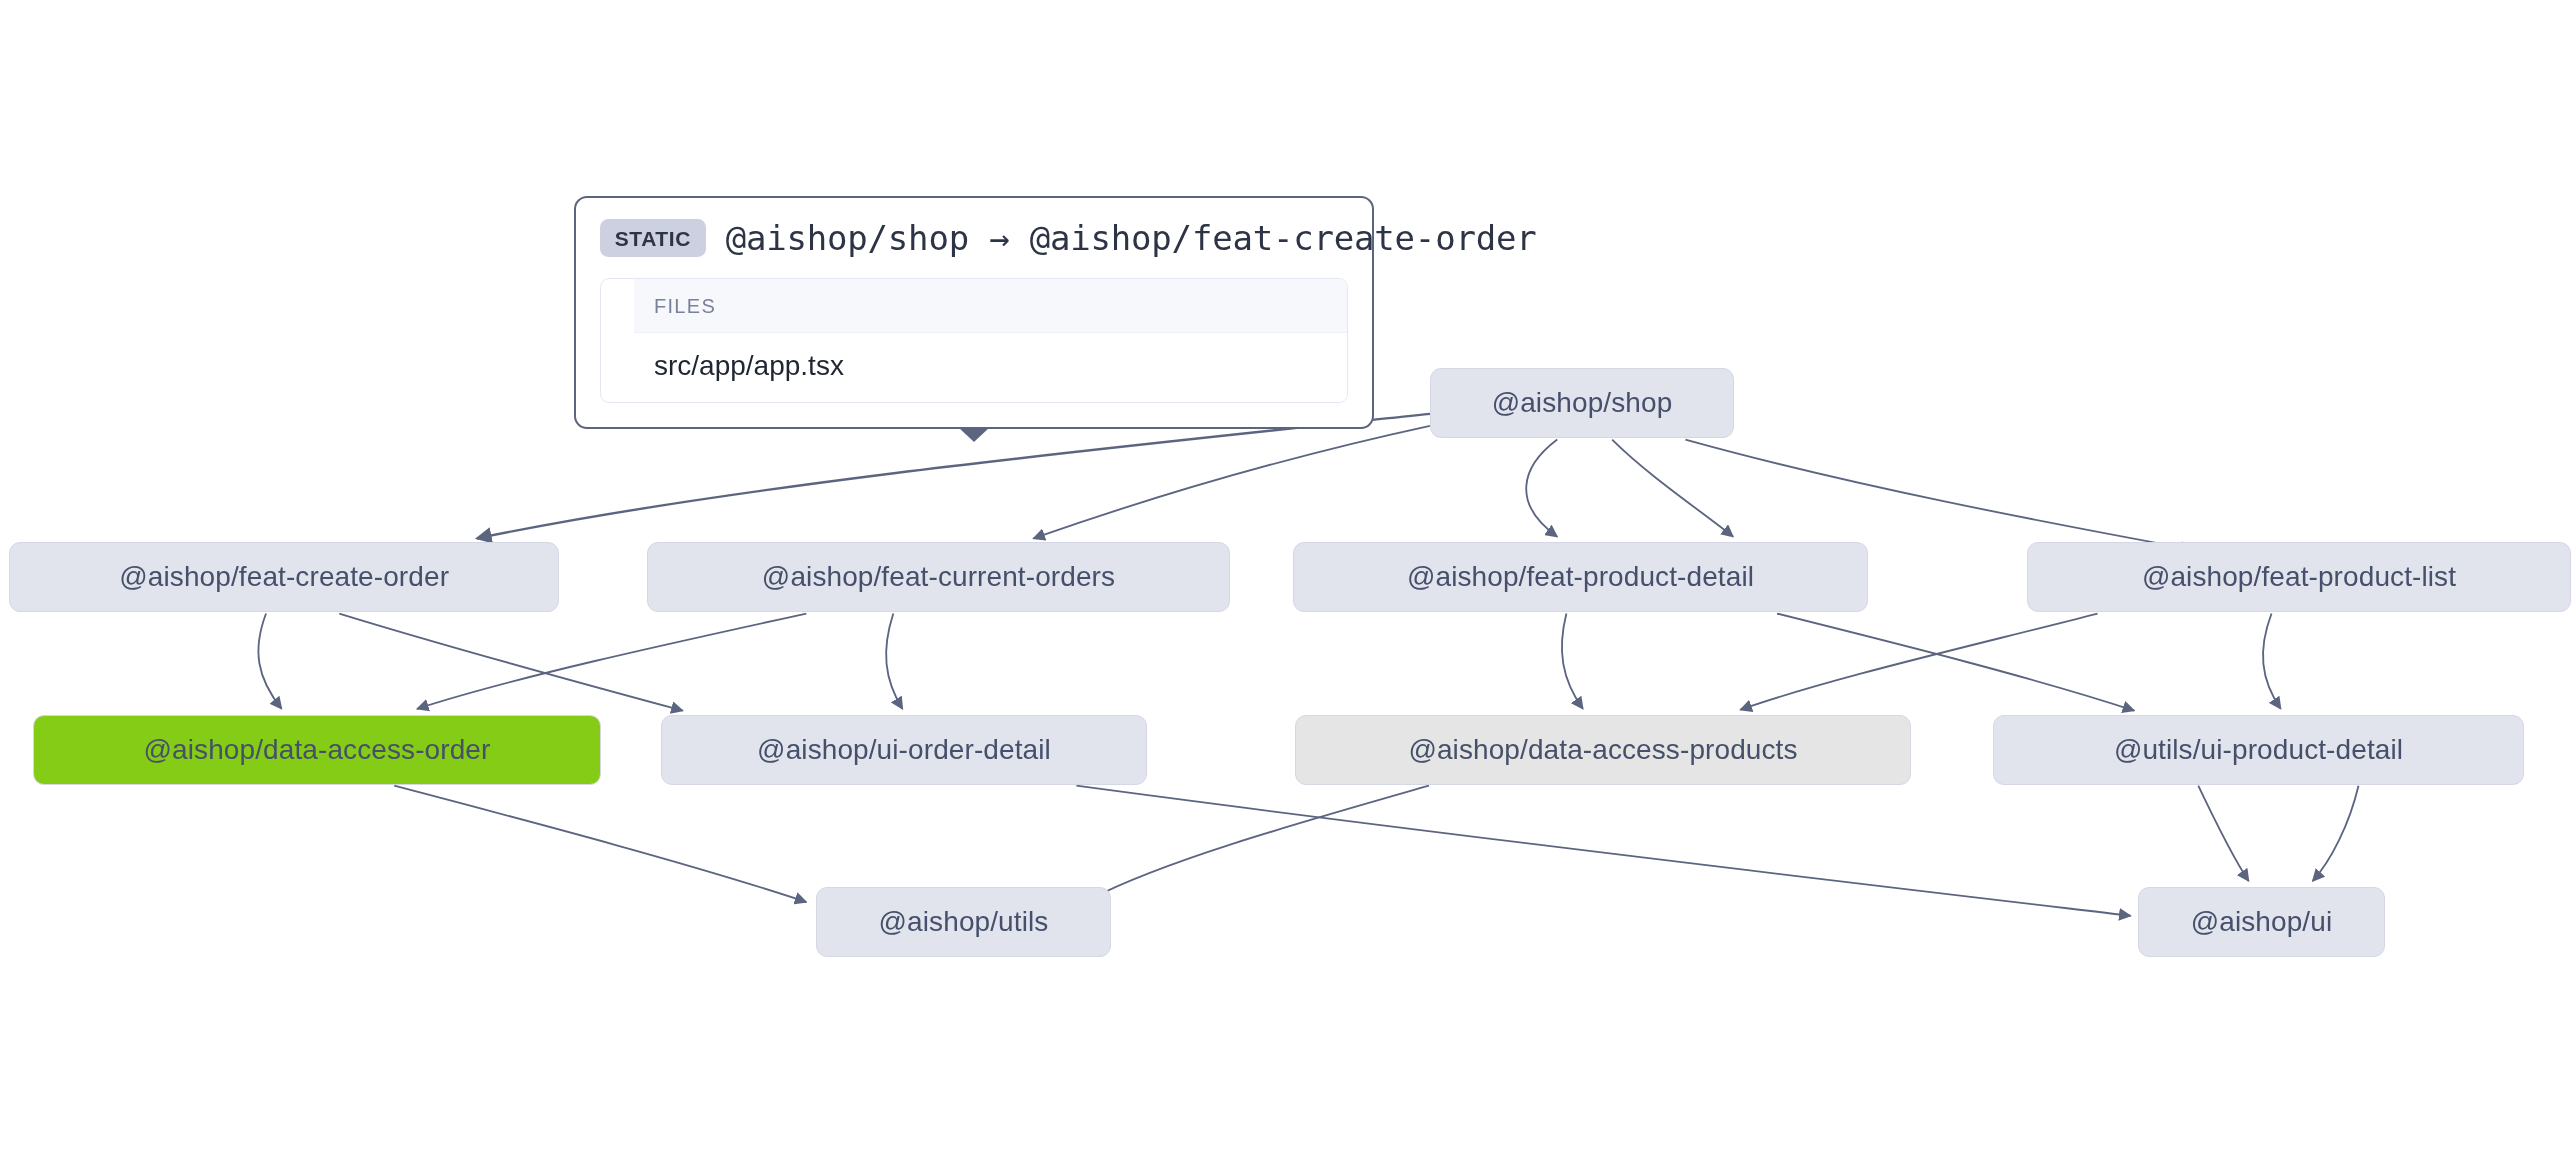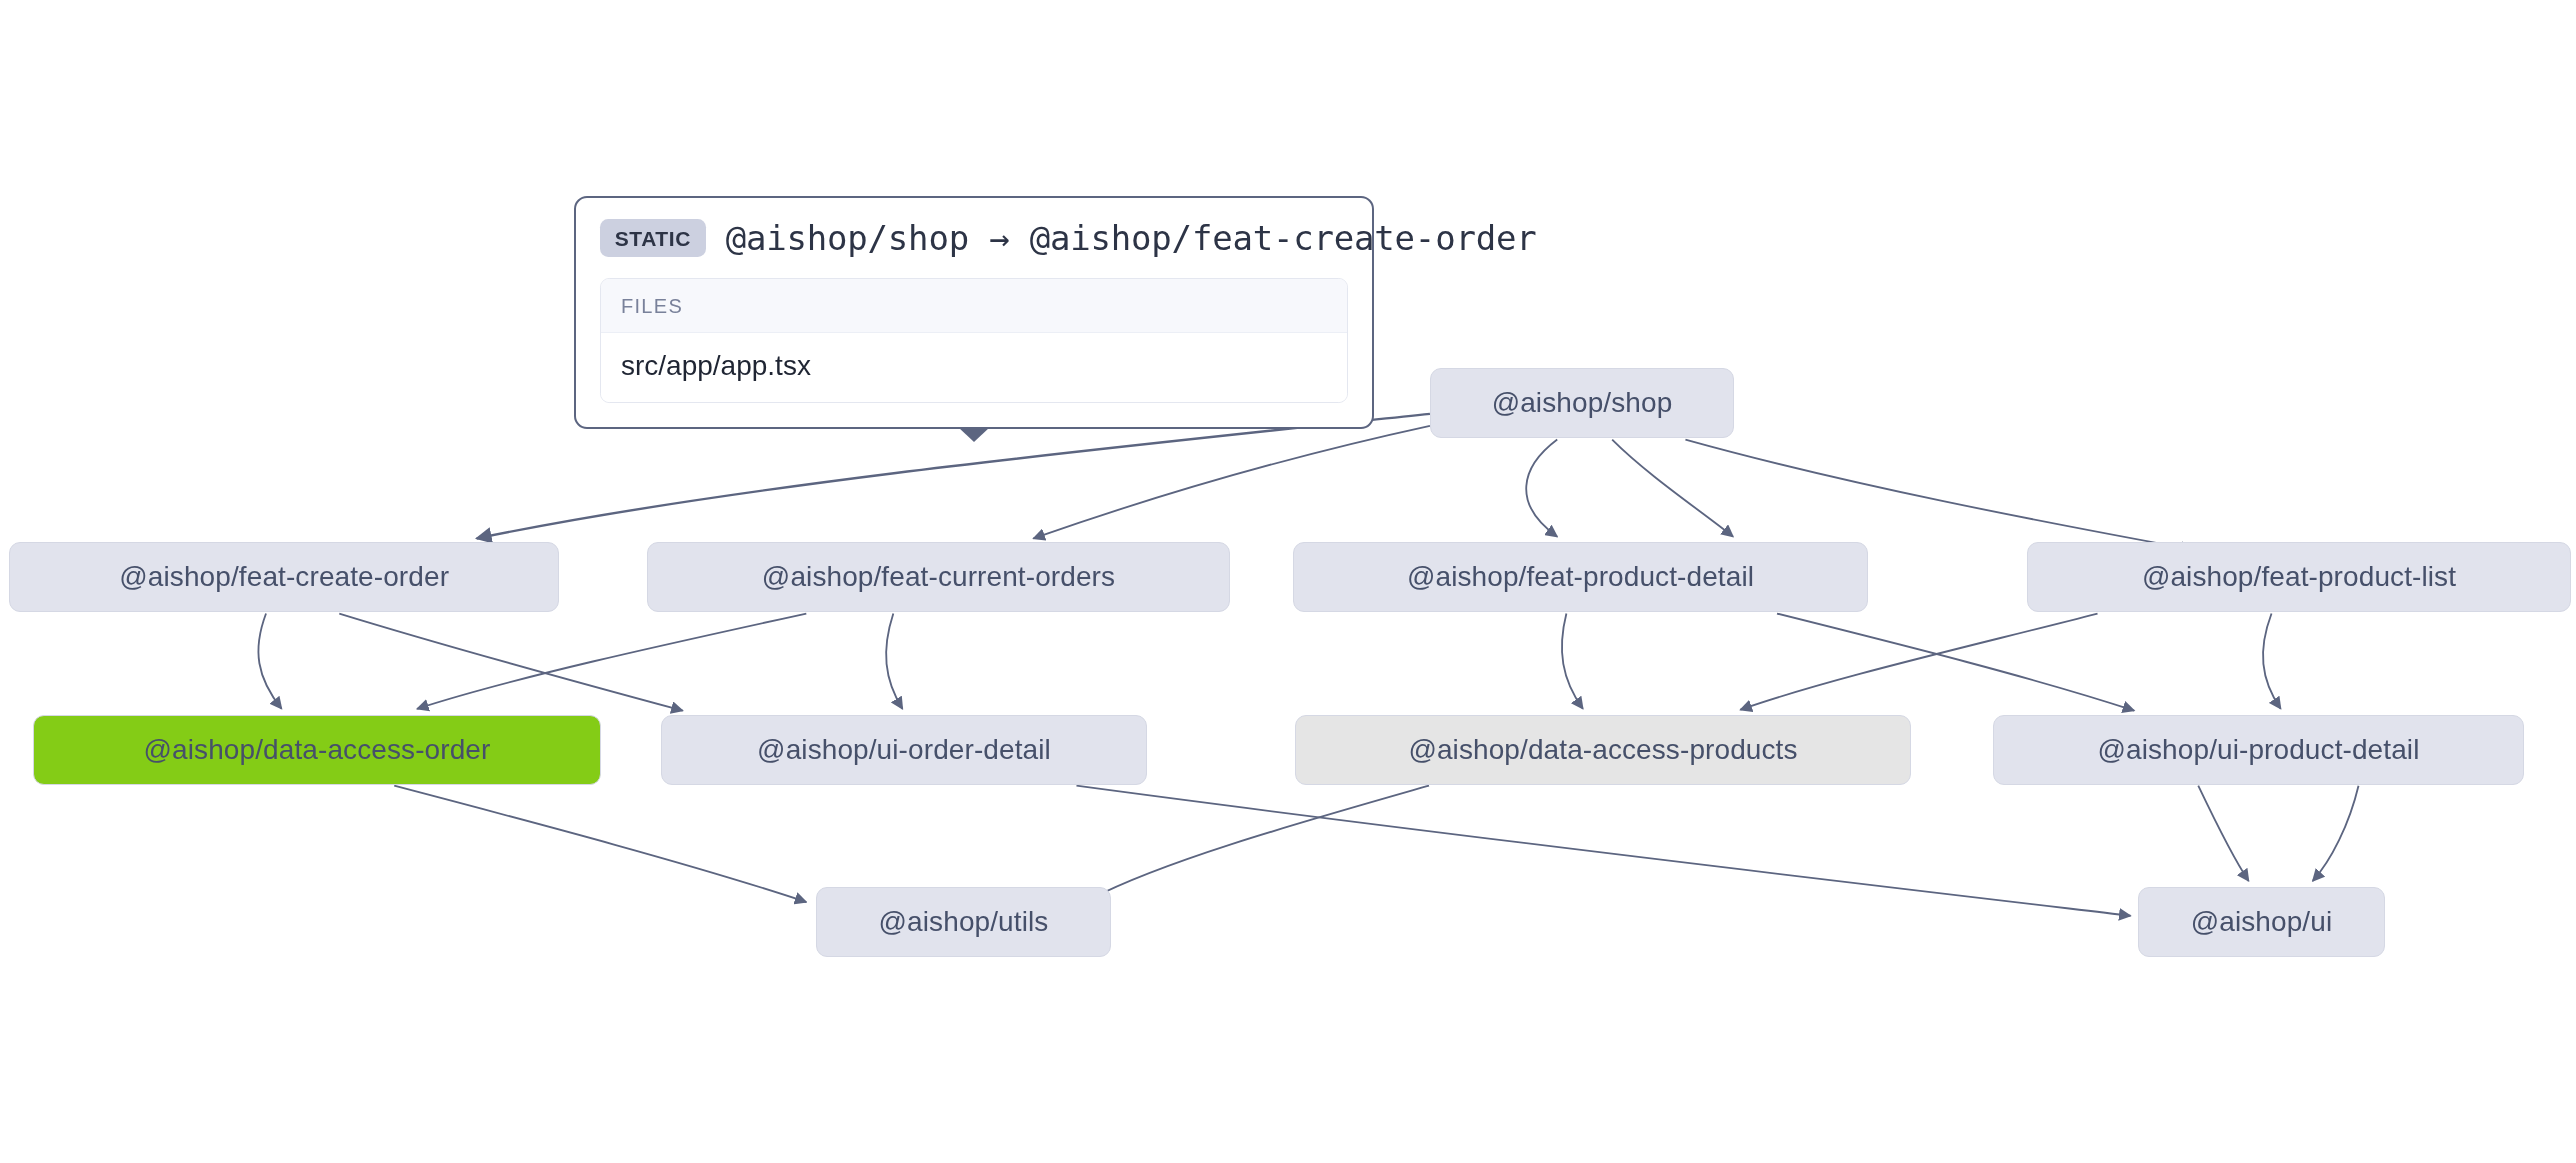--- a/index.html
+++ b/index.html
@@ -93,20 +93,21 @@
     font-family: "DejaVu Sans Mono", "Liberation Mono", monospace;
     font-size: 34px;
     color: #2d3446;
     white-space: nowrap;
     letter-spacing: -0.2px;
   }
   .tt-panel {
     border: 0.9px solid #e4e7f0;
     border-radius: 9.2px;
     overflow: hidden;
+    padding-left: 33px;
   }
   .tt-panel-header {
     background: #f7f8fc;
     color: #79819a;
     font-size: 20px;
     font-weight: 400;
     letter-spacing: 1.3px;
     padding: 15.6px 20px 14.7px 20px;
     border-bottom: 0.9px solid #eceff6;
   }
@@ -169,21 +170,21 @@
       <div class="graph-node" style="left: 33px; top: 715px; width: 568px; height: 70px; background: #84cc16; color: rgb(70, 80, 106);">
         <span>@aishop/data-access-order</span>
       </div>
       <div class="graph-node" style="left: 661px; top: 715px; width: 486px; height: 70px; background: rgb(225, 227, 237); color: rgb(70, 80, 106);">
         <span>@aishop/ui-order-detail</span>
       </div>
       <div class="graph-node" style="left: 1295px; top: 715px; width: 616px; height: 70px; background: #e5e5e5; color: rgb(70, 80, 106);">
         <span>@aishop/data-access-products</span>
       </div>
       <div class="graph-node" style="left: 1993px; top: 715px; width: 531px; height: 70px; background: rgb(225, 227, 237); color: rgb(70, 80, 106);">
-        <span>@aishop/ui-product-detail</span>
+        <span>@utils/ui-product-detail</span>
       </div>
       <div class="graph-node" style="left: 816px; top: 887px; width: 295px; height: 70px; background: rgb(225, 227, 237); color: rgb(70, 80, 106);">
         <span>@aishop/utils</span>
       </div>
       <div class="graph-node" style="left: 2138px; top: 887px; width: 247px; height: 70px; background: rgb(225, 227, 237); color: rgb(70, 80, 106);">
         <span>@aishop/ui</span>
       </div>
     </div>
 
   <div id="edge-tooltip">

